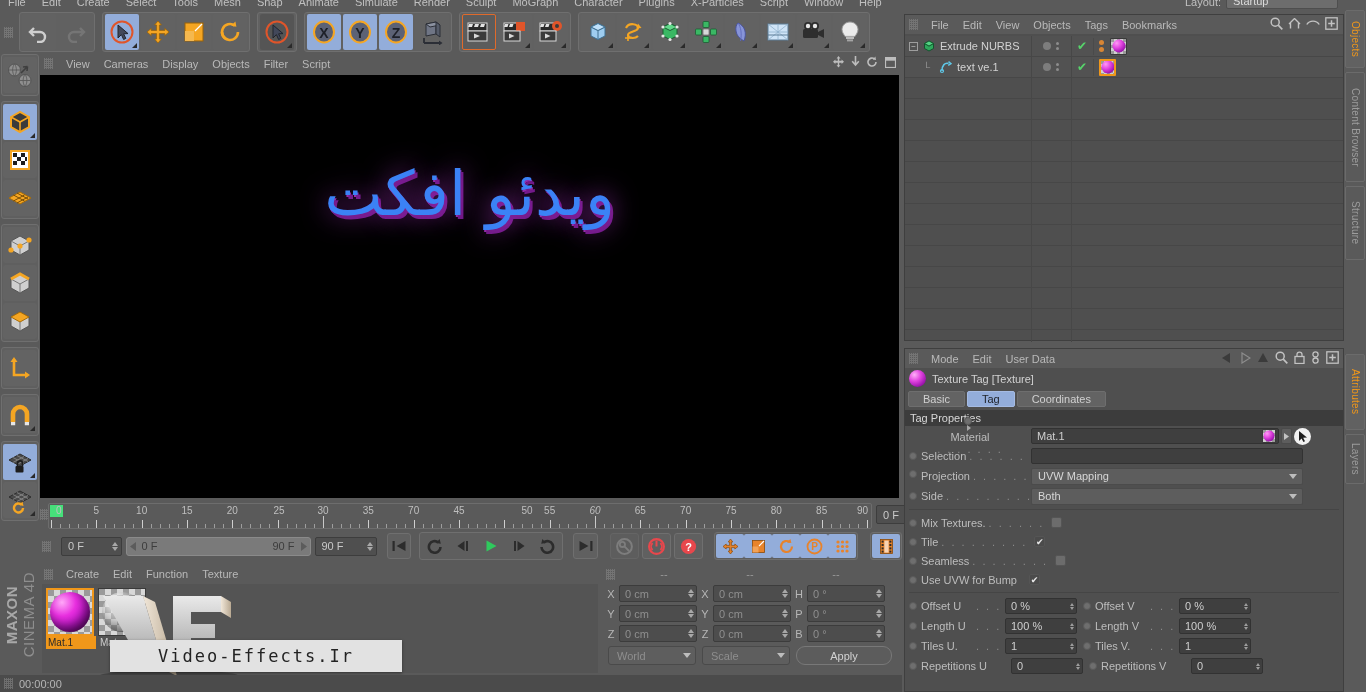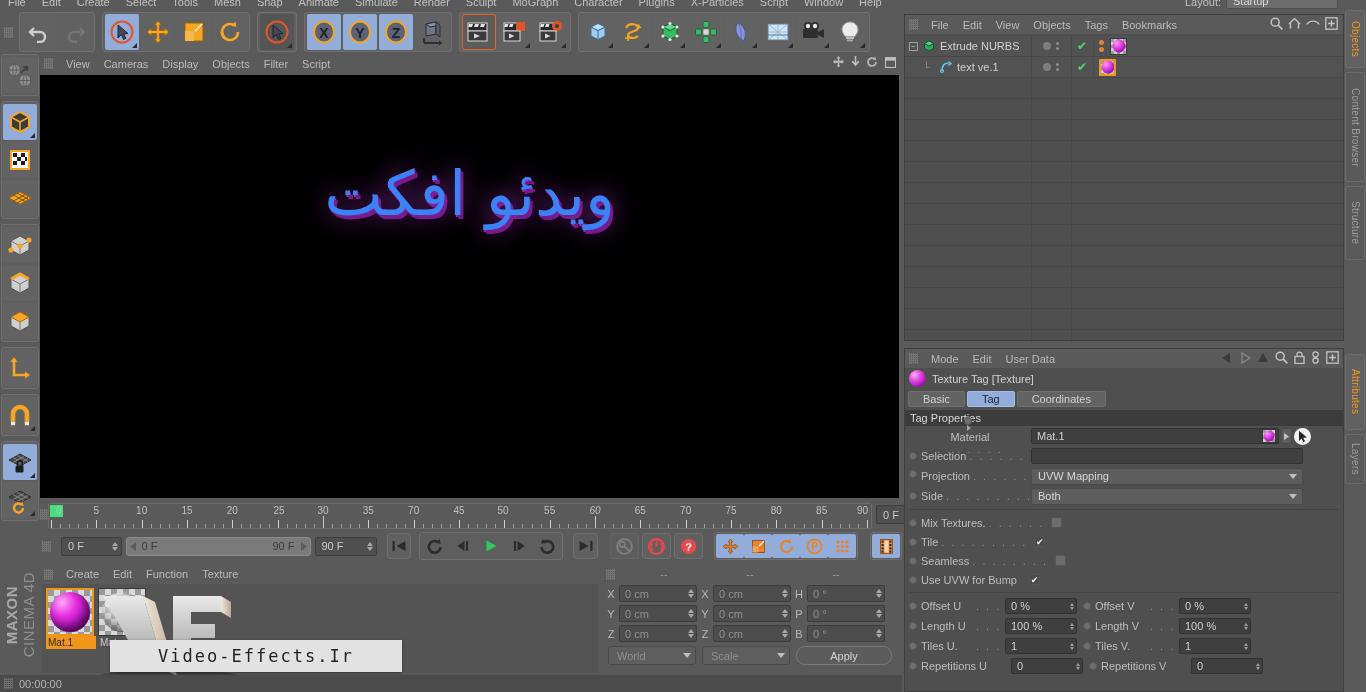--- a/index.html
+++ b/index.html
@@ -761,21 +761,21 @@
         <div class="tlab" style="left: 7px; transform: translateX(0px);">0</div>
         <div class="tlab" style="left: 47.3333px;">5</div>
         <div class="tlab" style="left: 92.6667px;">10</div>
         <div class="tlab" style="left: 138px;">15</div>
         <div class="tlab" style="left: 183.333px;">20</div>
         <div class="tlab" style="left: 230px;">25</div>
         <div class="tlab" style="left: 274px;">30</div>
         <div class="tlab" style="left: 319.333px;">35</div>
         <div class="tlab" style="left: 364.667px;">70</div>
         <div class="tlab" style="left: 410px;">45</div>
-        <div class="tlab" style="left: 454px;">50</div>
+        <div class="tlab" style="left: 478px;">50</div>
         <div class="tlab" style="left: 500.667px;">55</div>
         <div class="tlab" style="left: 546px; font-style: italic;">60</div>
         <div class="tlab" style="left: 591.333px;">65</div>
         <div class="tlab" style="left: 636.667px;">70</div>
         <div class="tlab" style="left: 682px;">75</div>
         <div class="tlab" style="left: 727.333px;">80</div>
         <div class="tlab" style="left: 772.667px;">85</div>
         <div class="tlab" style="left: 818px; transform: translateX(-90%);">90</div>
         <div style="position: absolute; top: 12px; bottom: 0px; width: 1px; background: rgb(201, 201, 201); left: 274px;"></div>
         <div style="position: absolute; top: 12px; bottom: 0px; width: 1px; background: rgb(201, 201, 201); left: 546px;"></div>

